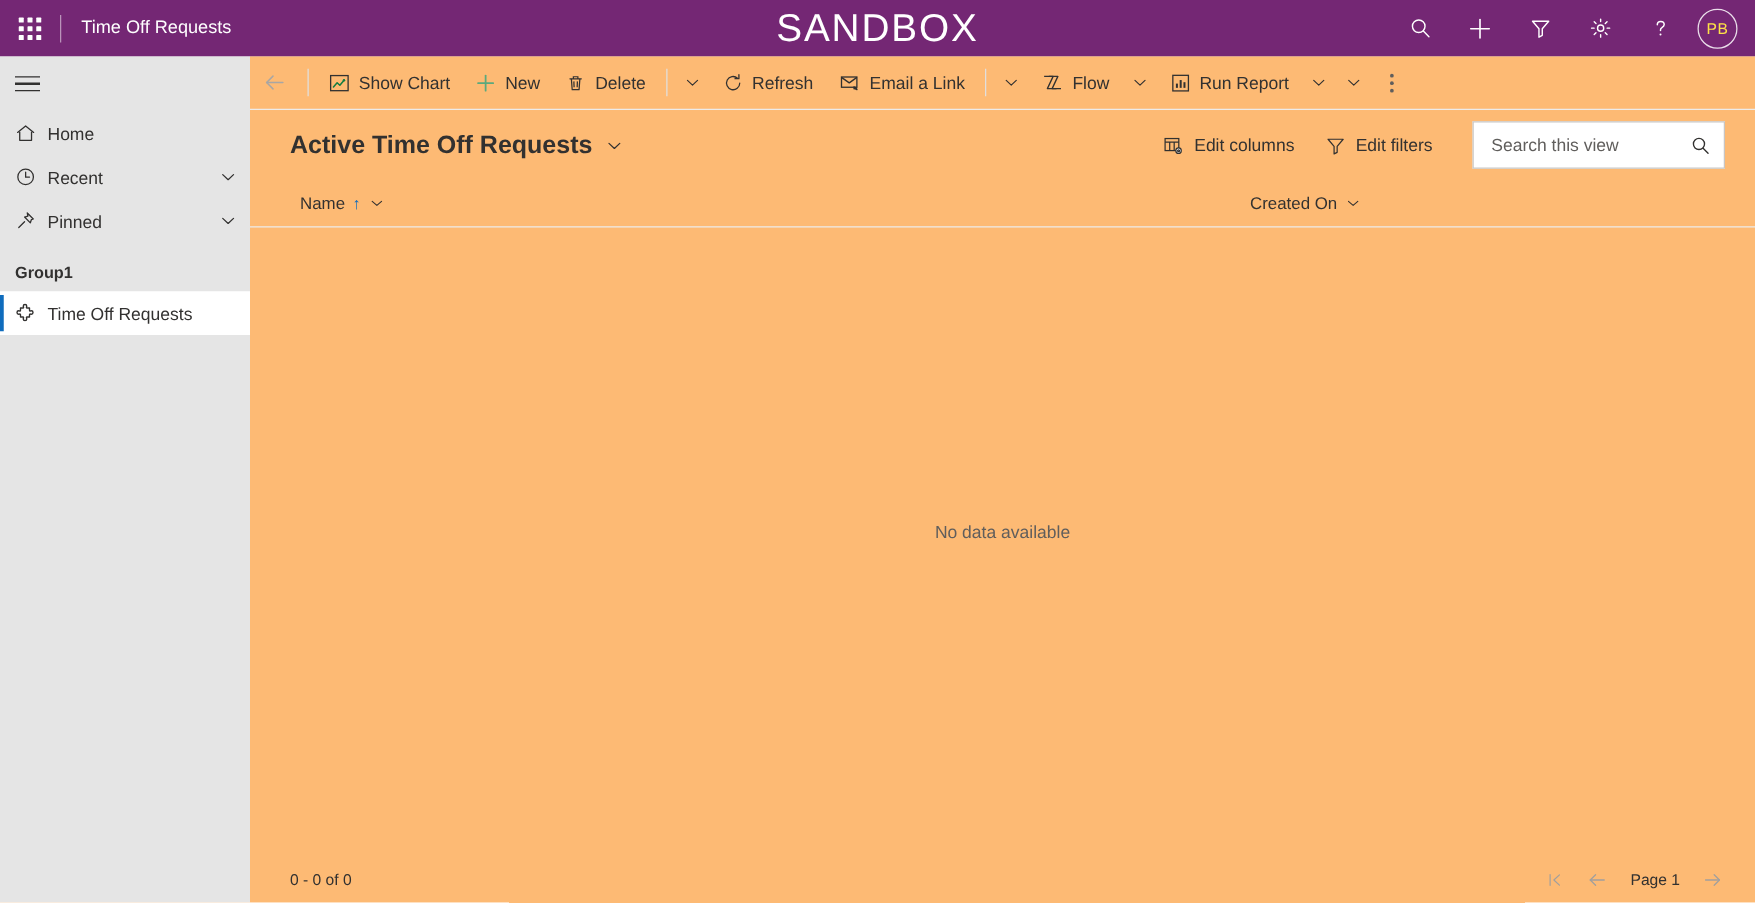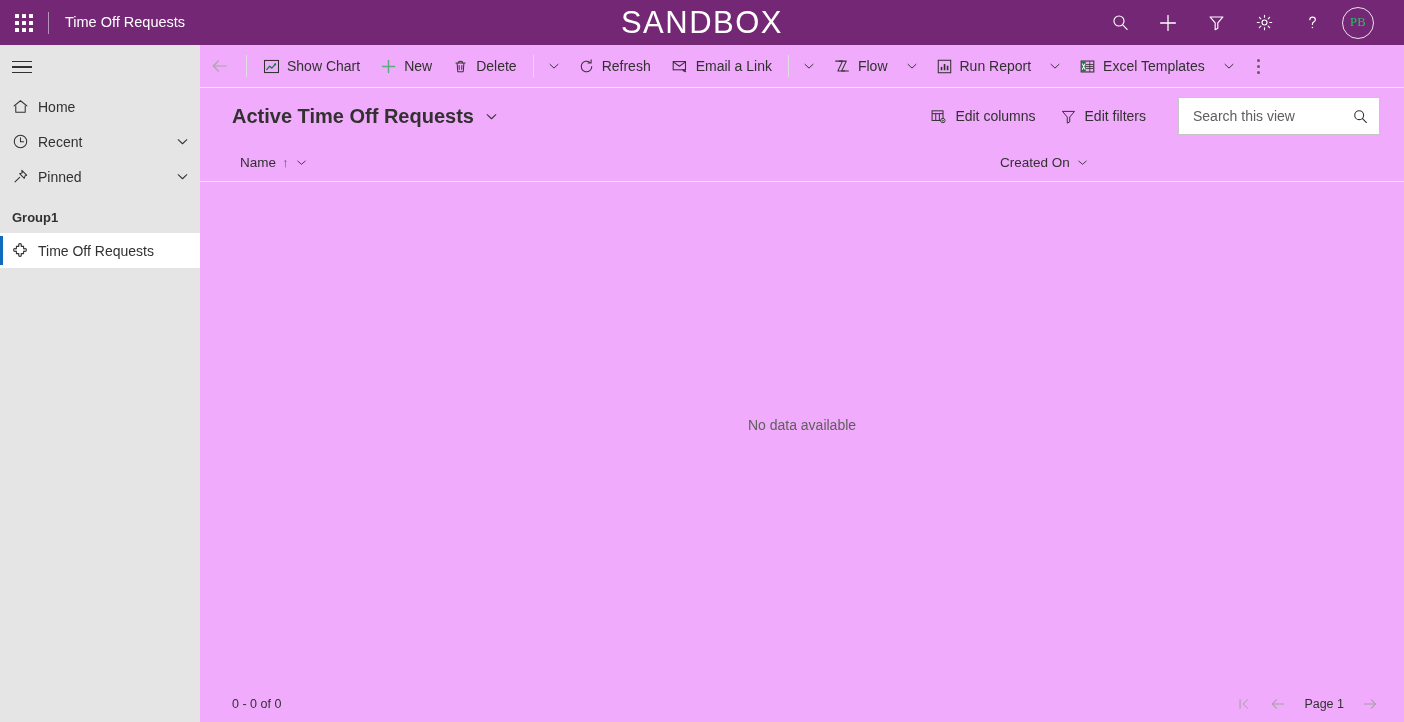--- a/index.html
+++ b/index.html
@@ -59,22 +59,22 @@
     padding-right: 10px; z-index: 2;
   }
   .tb-icon {
     width: 48px; height: 45px; display: flex; align-items: center; justify-content: center;
     cursor: pointer; color: #ffffff;
   }
   .avatar {
     width: 32px; height: 32px; border-radius: 50%;
     border: 1px solid rgba(255,255,255,.85);
     display: flex; align-items: center; justify-content: center;
-    font-size: 12.5px; color: #22c55e; margin-left: 6px; margin-right: 20px;
-    cursor: pointer; letter-spacing: .4px; font-family: Liberation Serif, serif;
+    font-size: 12.5px; color: #fde047; margin-left: 6px; margin-right: 4px;
+    cursor: pointer; letter-spacing: .4px;
   }
 
   
   .body { flex: 1 1 auto; display: flex; min-height: 0; }
 
   
   .sidebar {
     width: 200px; flex: 0 0 200px;
     background: #e5e5e5;
     display: flex; flex-direction: column;
@@ -104,21 +104,21 @@
   }
   .nav-item.selected {
     background: #ffffff;
   }
   .nav-item.selected::before {
     content: ""; position: absolute; left: 0; top: 3px; bottom: 3px;
     width: 3px; background: #0f6cbd;
   }
 
   
-  .main { flex: 1 1 auto; display: flex; flex-direction: column; min-width: 0; background: #f0abfc; }
+  .main { flex: 1 1 auto; display: flex; flex-direction: column; min-width: 0; background: #fdba74; }
 
   
   .cmdbar {
     height: 43px; flex: 0 0 43px;
     display: flex; align-items: center;
     border-bottom: 1px solid #edebe9;
     padding-left: 0;
     font-size: 14px;
   }
   .back-btn {
@@ -435,31 +435,20 @@
             </svg>
           </span>
           <span>Run Report</span>
         </div>
         <div class="cmd-caret">
           <svg width="14" height="14" viewBox="0 0 16 16" fill="none" stroke="#323130" stroke-width="1.1">
             <path d="M3.4 6.1L8 10.4l4.6-4.3" stroke-linecap="round" stroke-linejoin="round"></path>
           </svg>
         </div>
 
-        <div class="cmd-btn">
-          <span class="cmd-ico">
-            <svg width="17" height="17" viewBox="0 0 18 18" fill="none">
-              <rect x="2.3" y="3.2" width="13.4" height="11.6" stroke="#323130" stroke-width="1.1"></rect>
-              <rect x="2.6" y="3.5" width="4.6" height="11" fill="#217346"></rect>
-              <path d="M3.6 6.2l2.7 5.7M6.3 6.2l-2.7 5.7" stroke="#ffffff" stroke-width="1.1" stroke-linecap="round"></path>
-              <path d="M7.2 6.9h8.5M7.2 9h8.5M7.2 11.1h8.5M11.4 3.5v11.3" stroke="#323130" stroke-width=".85"></path>
-            </svg>
-          </span>
-          <span>Excel Templates</span>
-        </div>
         <div class="cmd-caret">
           <svg width="14" height="14" viewBox="0 0 16 16" fill="none" stroke="#323130" stroke-width="1.1">
             <path d="M3.4 6.1L8 10.4l4.6-4.3" stroke-linecap="round" stroke-linejoin="round"></path>
           </svg>
         </div>
 
         <div class="overflow-btn">
           <span class="dots">
               <i></i>
               <i></i>

